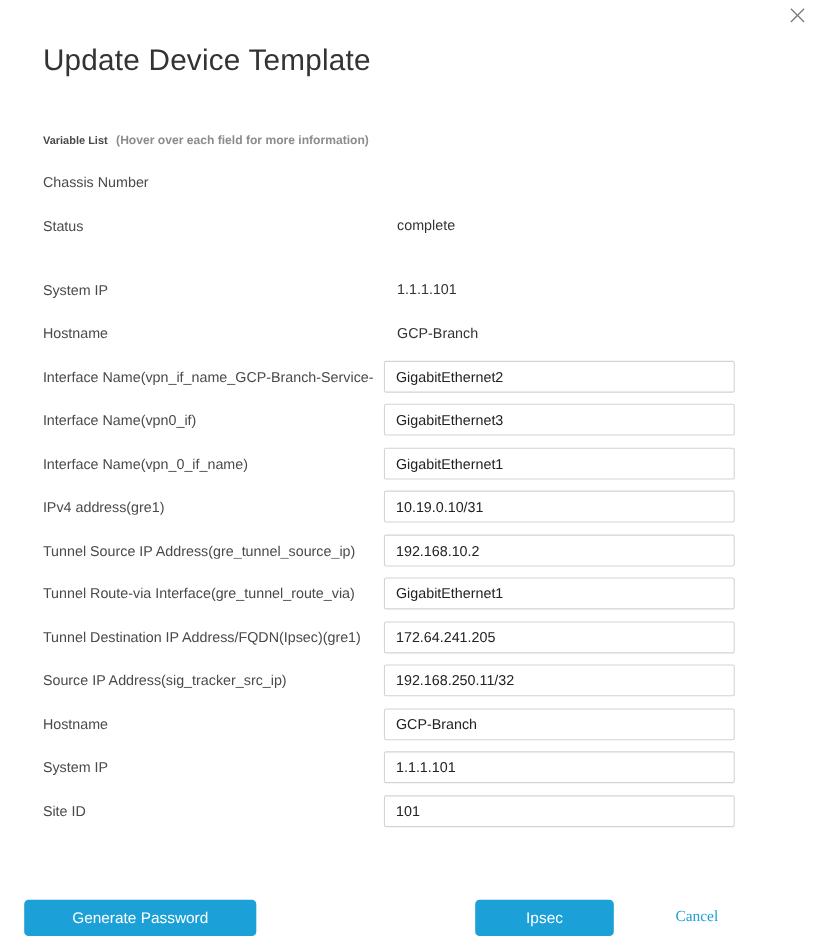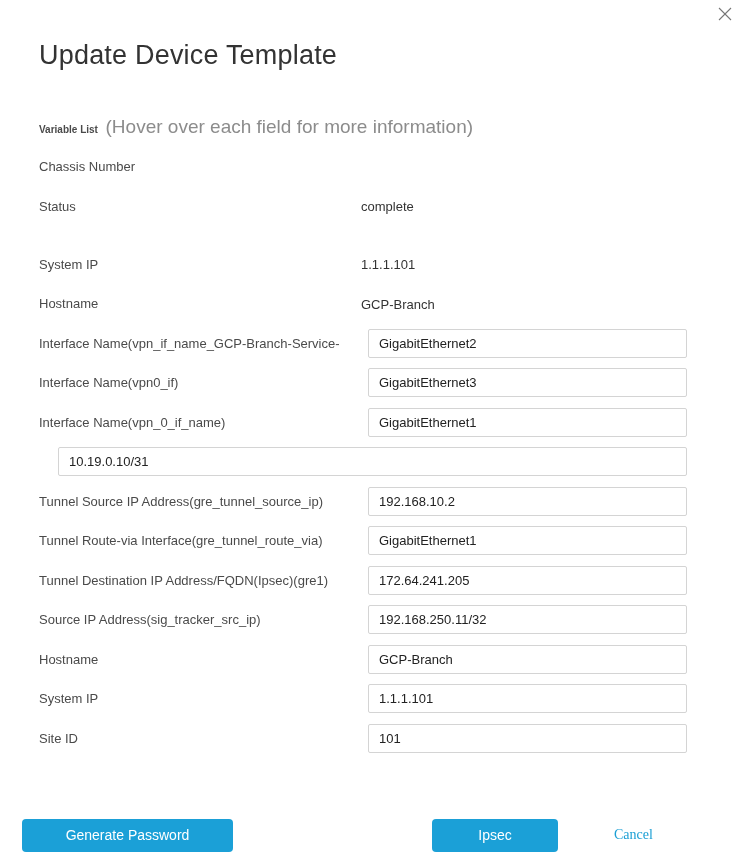--- a/index.html
+++ b/index.html
@@ -38,21 +38,21 @@
     color: #333333;
   }
 
   .section-line {
     margin: 47px 84px 14px 39px;
     font-size: 13px;
     line-height: 16px;
     white-space: nowrap;
   }
   .section-heading { font-weight: bold; color: #4a4a4a; font-size: 10px; }
-  .section-hint { color: #8c8c8c; font-size: 19px; margin-left: 4px; }
+  .section-hint { color: #8c8c8c; font-size: 11px; margin-left: 4px; font-weight: bold; }
 
   .rows { }
   .row {
     display: flex;
     align-items: center;
     min-height: 29px;
     margin: 0 84px 10.5px 39px;
   }
   .row.extra-gap { margin-bottom: 29px; }
   .row-label {
@@ -74,21 +74,20 @@
     width: 100%;
     height: 29px;
     border: 1px solid #d4d4d4;
     border-radius: 2px;
     background: #ffffff;
     padding: 0 10px;
     font-family: "Liberation Sans", "DejaVu Sans", sans-serif;
     font-size: 13px;
     color: #222222;
     outline: none;
-    margin-left: 19px;
   }
 
   .footer {
     display: flex;
     align-items: center;
     margin: 66px 89px 0 22px;
   }
   .btn {
     border: none;
     border-radius: 4px;
@@ -153,20 +152,21 @@
   </div>
       <div class="row">
     <div class="row-label">Interface Name(vpn0_if)</div>
     <div class="row-value"><input type="text" class="field-input" value="GigabitEthernet3" style=""></div>
   </div>
       <div class="row">
     <div class="row-label">Interface Name(vpn_0_if_name)</div>
     <div class="row-value"><input type="text" class="field-input" value="GigabitEthernet1" style=""></div>
   </div>
       <div class="row">
+    <div class="row-label">IPv4 address(gre1)</div>
     <div class="row-value"><input type="text" class="field-input" value="10.19.0.10/31" style=""></div>
   </div>
       <div class="row">
     <div class="row-label">Tunnel Source IP Address(gre_tunnel_source_ip)</div>
     <div class="row-value"><input type="text" class="field-input" value="192.168.10.2" style=""></div>
   </div>
       <div class="row">
     <div class="row-label">Tunnel Route-via Interface(gre_tunnel_route_via)</div>
     <div class="row-value"><input type="text" class="field-input" value="GigabitEthernet1" style=""></div>
   </div>

